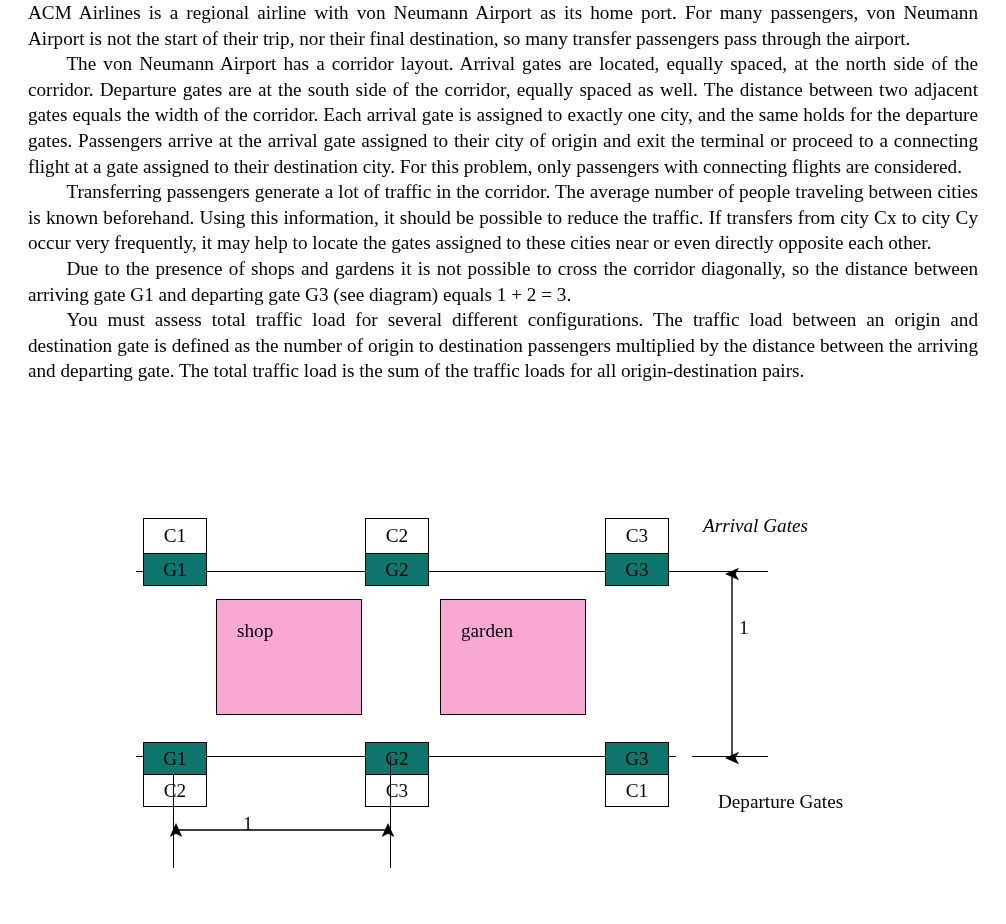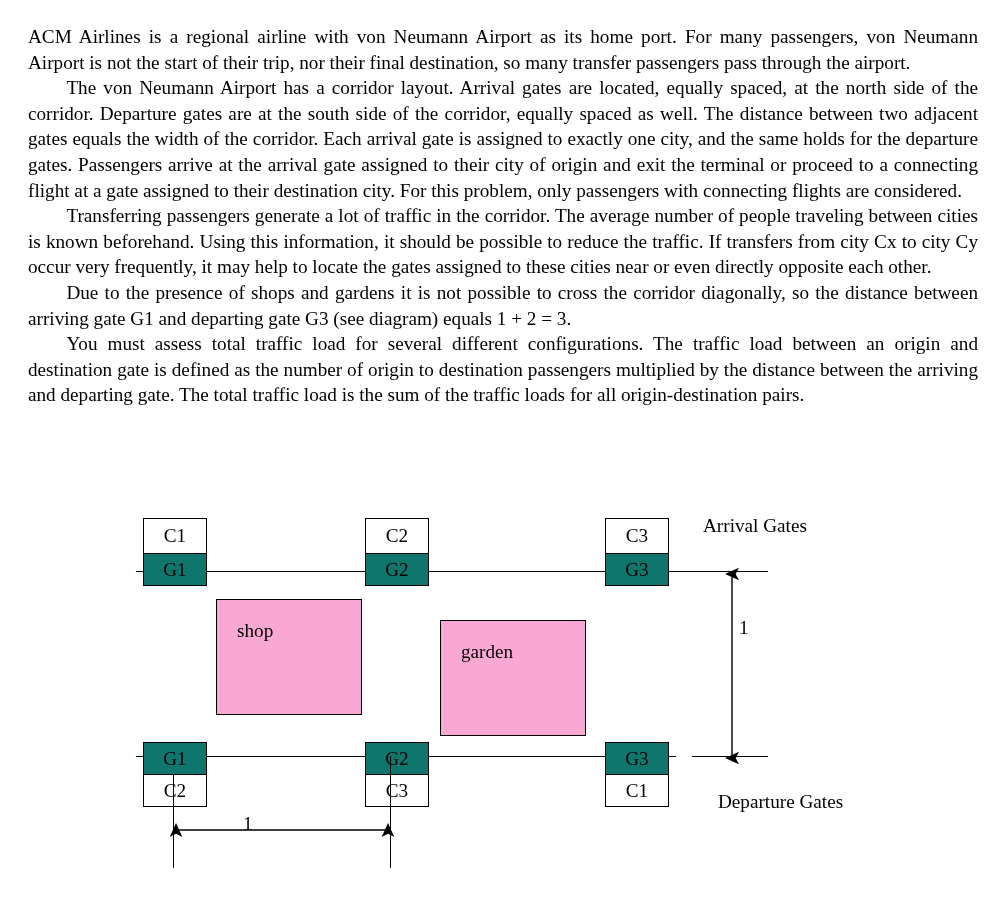--- a/index.html
+++ b/index.html
@@ -28,21 +28,20 @@
     line-height: 25.6px;
     text-align: justify;
     text-justify: inter-word;
   }
   .prose p {
     margin: 0;
     text-indent: 2.0em;
   }
   .prose p.first {
     text-indent: 0;
-    margin-top: 24px;
   }
   
   .diagram {
     position: absolute;
     left: 0px;
     top: 498px;
     width: 1006px;
     height: 400px;
   }
   .gatebox {
@@ -120,26 +119,26 @@
 
     <div class="citybox" style="left:143px; top:20px; width:64px; height:36px;">C1</div>
     <div class="gatebox" style="left:143px; top:55px; width:64px; height:33px;">G1</div>
 
     <div class="citybox" style="left:365px; top:20px; width:64px; height:36px;">C2</div>
     <div class="gatebox" style="left:365px; top:55px; width:64px; height:33px;">G2</div>
 
     <div class="citybox" style="left:605px; top:20px; width:64px; height:36px;">C3</div>
     <div class="gatebox" style="left:605px; top:55px; width:64px; height:33px;">G3</div>
 
-    <div class="lbl" style="left:703px; top:17px;">Arrival Gates</div>
+    <div class="lbl" style="left:703px; top:17px;font-style:italic;">Arrival Gates</div>
 
     <div class="placebox" style="left:216px; top:101px; width:146px; height:116px;">
       <span>shop</span>
     </div>
-    <div class="placebox" style="left:440px; top:101px; width:146px; height:116px;margin-top:21px;">
+    <div class="placebox" style="left:440px; top:101px; width:146px; height:116px;">
       <span>garden</span>
     </div>
 
     <div class="wall" style="left:136px; top:258px; width:540px;"></div>
     <div class="wall" style="left:692px; top:258px; width:76px;"></div>
 
     <div class="gatebox" style="left:143px; top:244px; width:64px; height:33px;">G1</div>
     <div class="citybox" style="left:143px; top:276px; width:64px; height:33px;">C2</div>
 
     <div class="gatebox" style="left:365px; top:244px; width:64px; height:33px;">G2</div>

